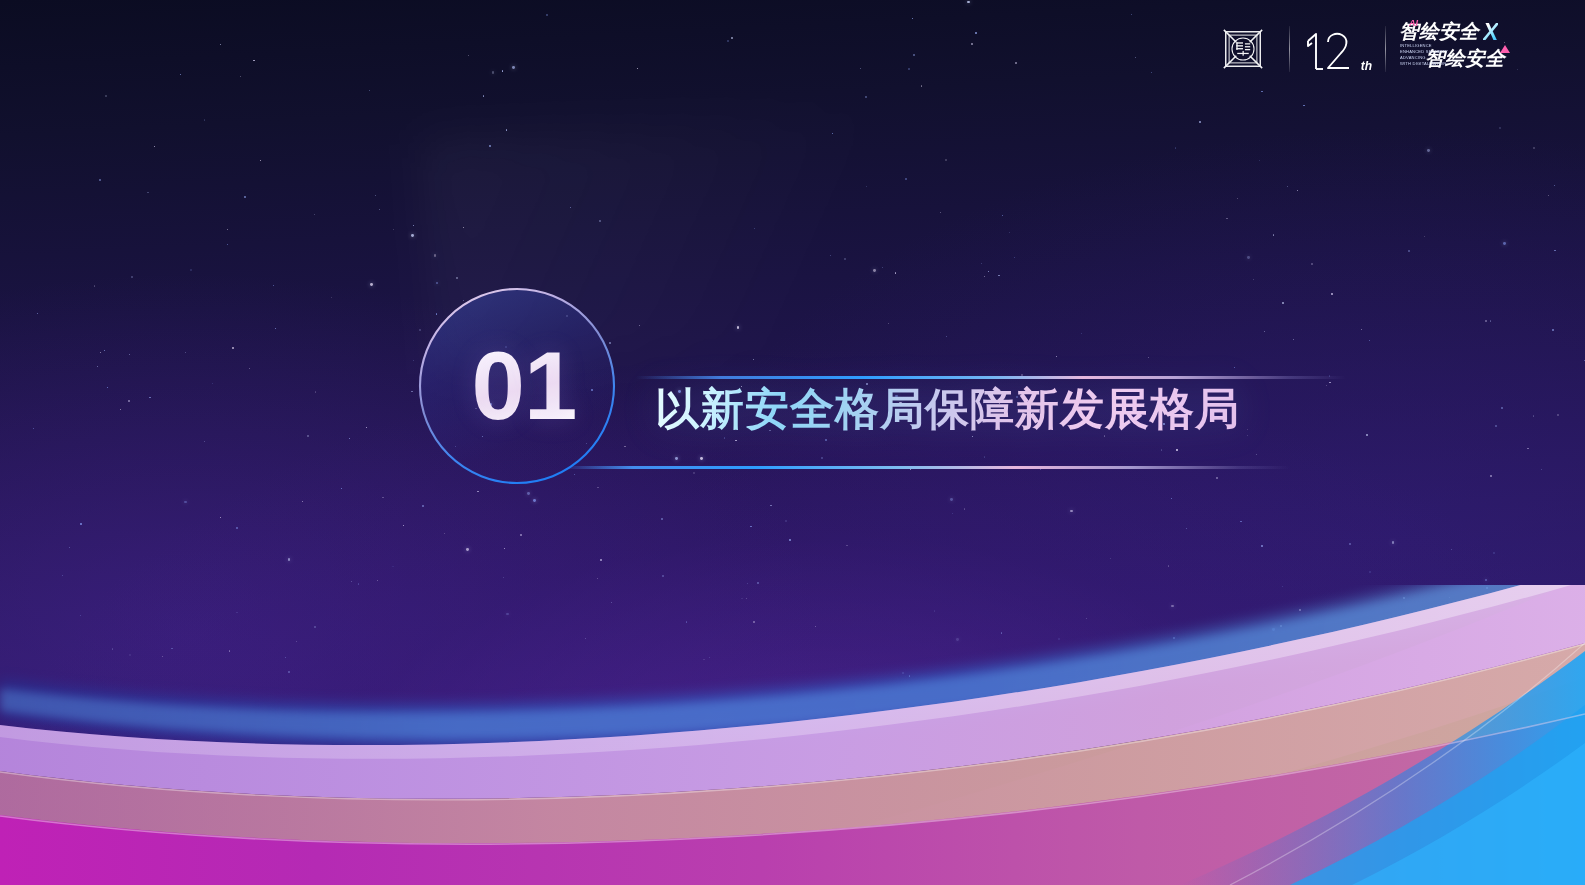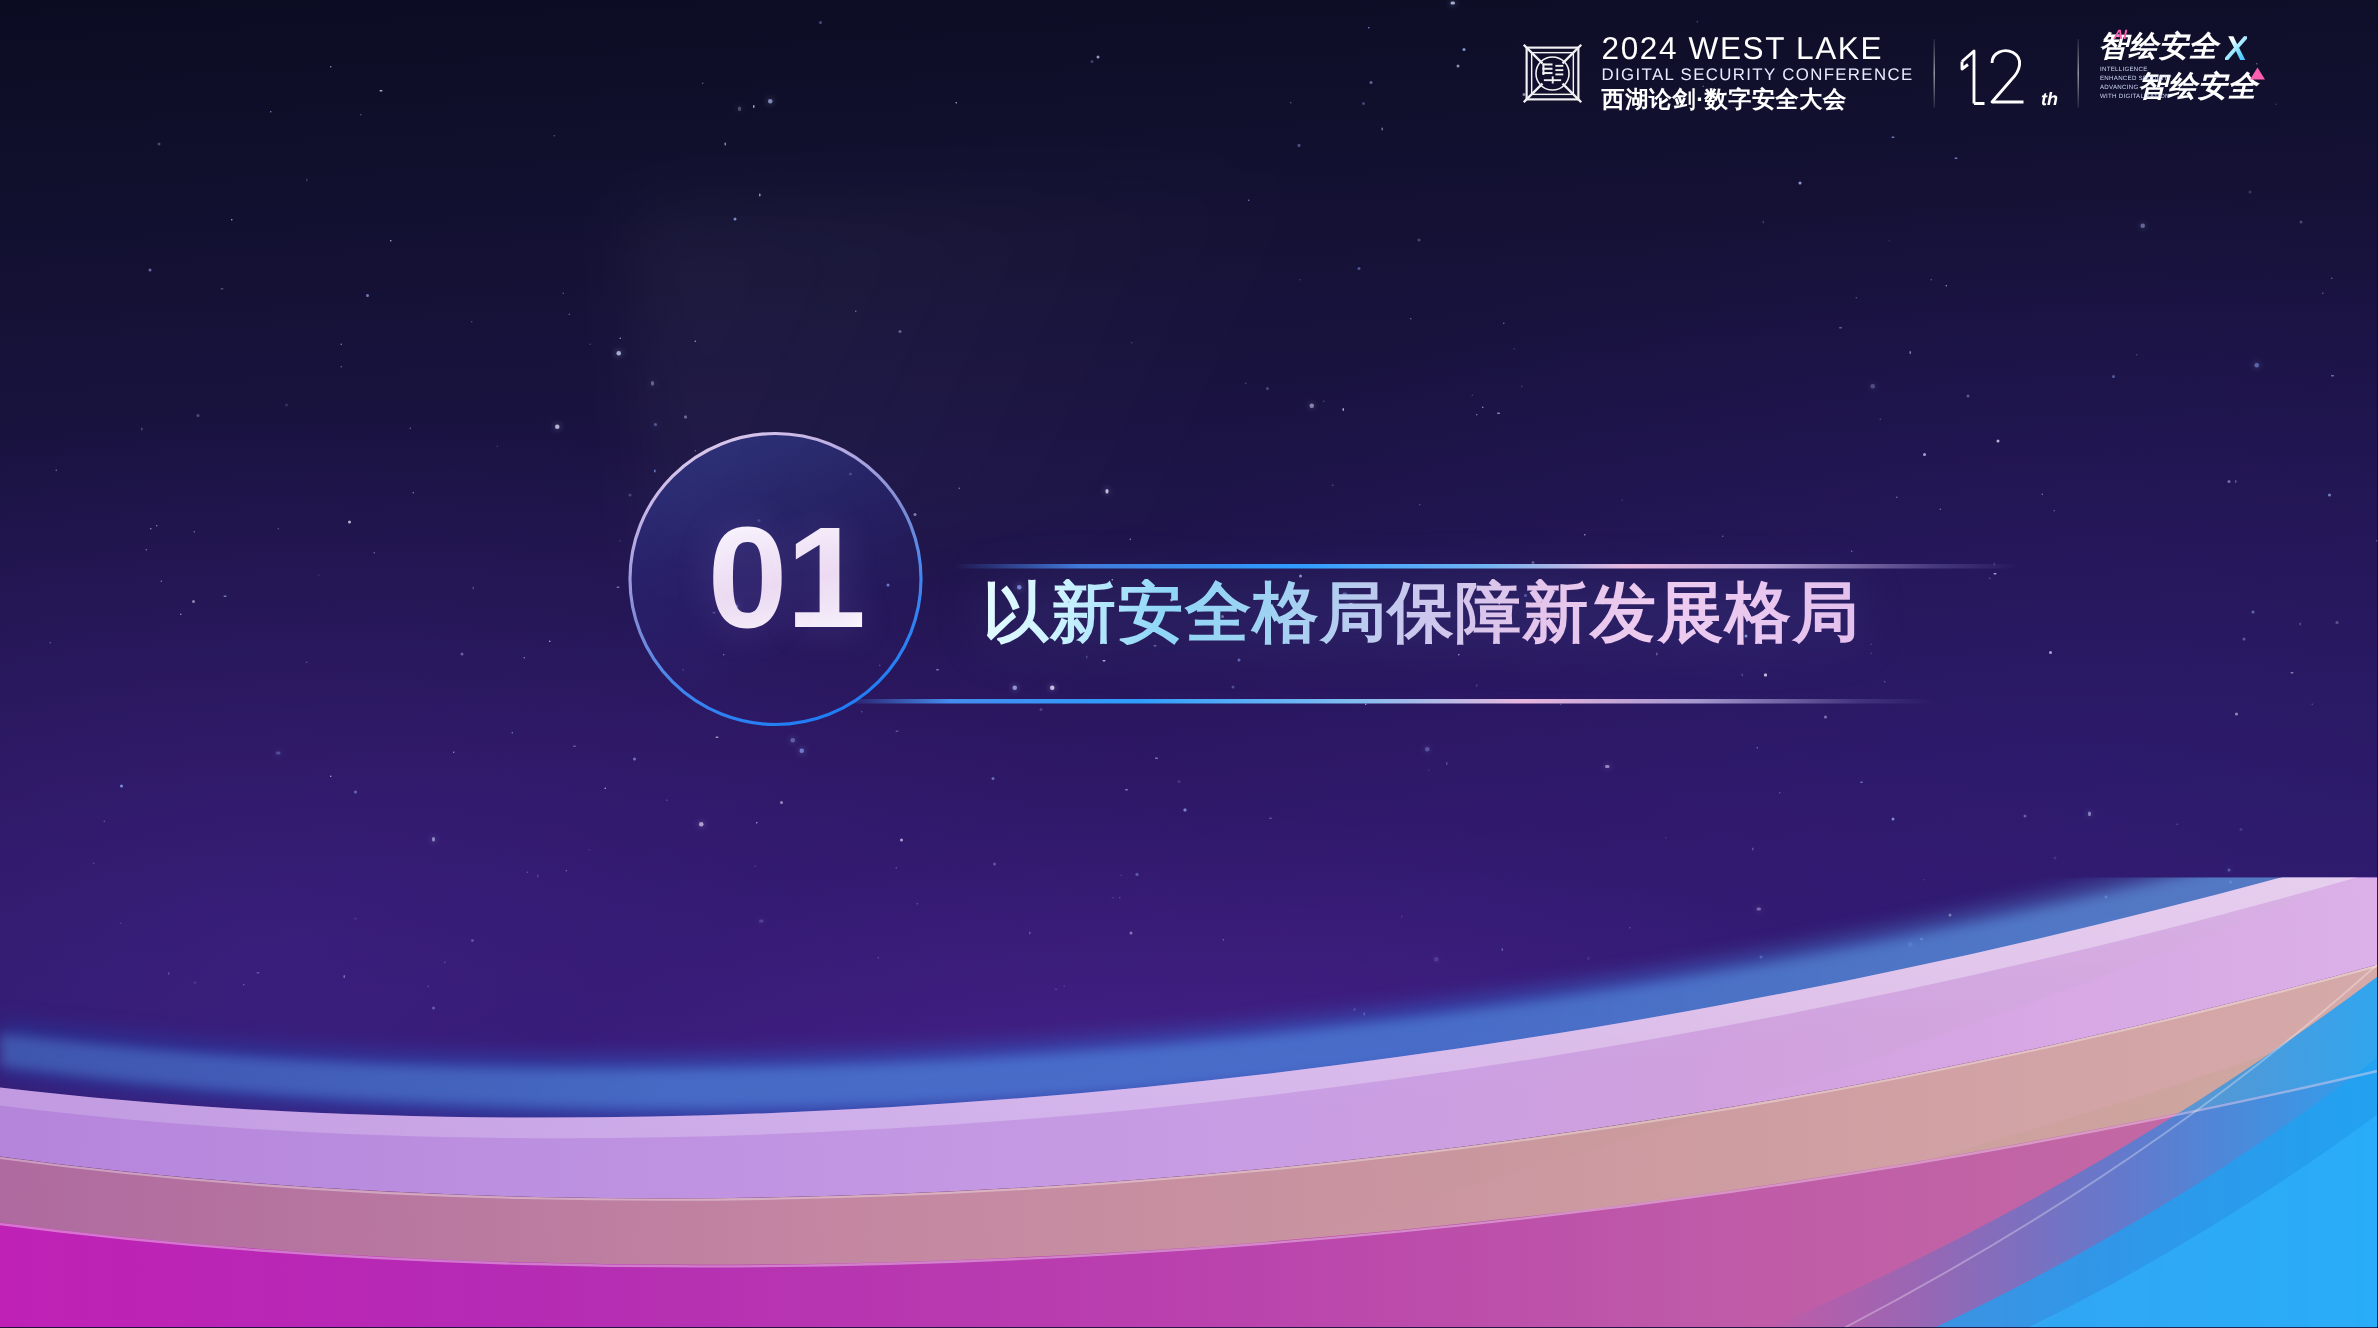--- a/index.html
+++ b/index.html
@@ -682,25 +682,20 @@
         <rect x="17" y="23" width="7" height="1.4"></rect>
         <rect x="17" y="17" width="1.4" height="8"></rect>
         <rect x="26" y="18" width="5.5" height="1.3"></rect>
         <rect x="26" y="21" width="5.5" height="1.3"></rect>
         <rect x="26" y="24" width="5.5" height="1.3"></rect>
         <rect x="18" y="28" width="12" height="1.3"></rect>
         <rect x="23.5" y="26" width="1.3" height="5"></rect>
       </g>
     </svg>
 
-    <div class="conf-names">
-      <div class="conf-en-main">2024 WEST LAKE</div>
-      <div class="conf-en-sub">DIGITAL SECURITY CONFERENCE</div>
-      <div class="conf-cn">西湖论剑·数字安全大会</div>
-    </div>
 
     <div class="vdiv"></div>
 
     <div class="edition">
       <svg width="56" height="44" viewBox="0 0 56 44">
         <g fill="none" stroke="#ffffff" stroke-width="1.9" stroke-linejoin="round">
           <path d="M5 12 L13 5 L13 40"></path>
           <path d="M5 12 L5 17 L9 14"></path>
           <path d="M13 40 L20 40"></path>
           <path d="M25 13 C25 6, 33 3, 39 6 C46 10, 44 18, 38 24 L25 39 L46 39"></path>

